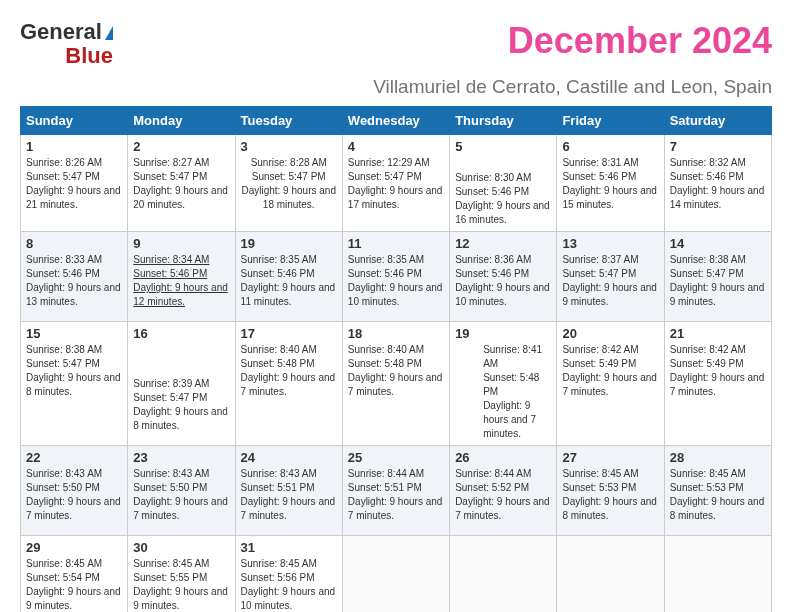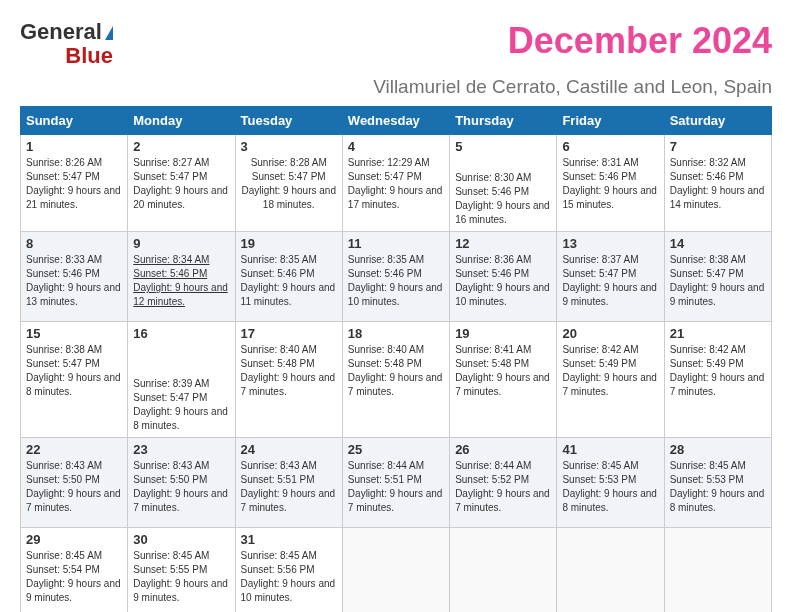--- a/index.html
+++ b/index.html
@@ -225,21 +225,21 @@
 Daylight: 9 hours and 7 minutes.</div>
         </td>
         <td>
           <span class="day-number">18</span>
           <div class="day-detail" style="white-space: pre-line;">Sunrise: 8:40 AM
 Sunset: 5:48 PM
 Daylight: 9 hours and 7 minutes.</div>
         </td>
         <td>
           <span class="day-number">19</span>
-          <div class="day-detail" style="white-space: pre-line;">Sunrise: 8:41 AM
+          <div class="day-detail" style="white-space: pre-line; margin-left: 28px;">Sunrise: 8:41 AM
 Sunset: 5:48 PM
 Daylight: 9 hours and 7 minutes.</div>
         </td>
         <td>
           <span class="day-number">20</span>
           <div class="day-detail" style="white-space: pre-line;">Sunrise: 8:42 AM
 Sunset: 5:49 PM
 Daylight: 9 hours and 7 minutes.</div>
         </td>
         <td>
@@ -274,21 +274,21 @@
 Sunset: 5:51 PM
 Daylight: 9 hours and 7 minutes.</div>
         </td>
         <td>
           <span class="day-number">26</span>
           <div class="day-detail" style="white-space: pre-line;">Sunrise: 8:44 AM
 Sunset: 5:52 PM
 Daylight: 9 hours and 7 minutes.</div>
         </td>
         <td>
-          <span class="day-number">41</span>
+          <span class="day-number">27</span>
           <div class="day-detail" style="white-space: pre-line;">Sunrise: 8:45 AM
 Sunset: 5:53 PM
 Daylight: 9 hours and 8 minutes.</div>
         </td>
         <td>
           <span class="day-number">28</span>
           <div class="day-detail" style="white-space: pre-line;">Sunrise: 8:45 AM
 Sunset: 5:53 PM
 Daylight: 9 hours and 8 minutes.</div>
         </td>

